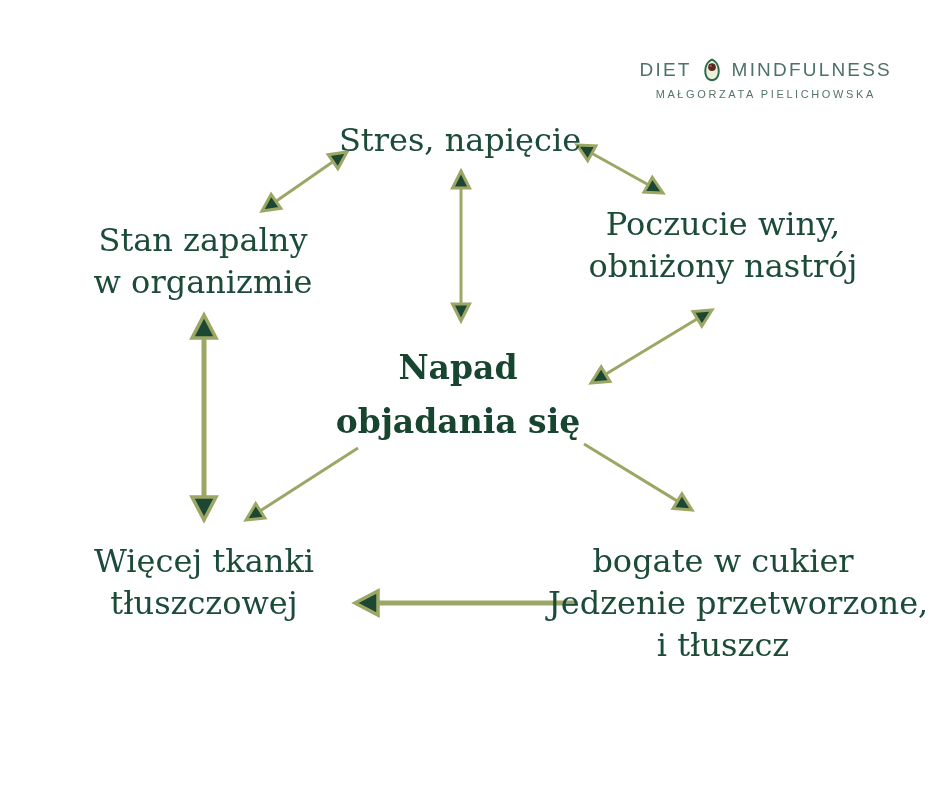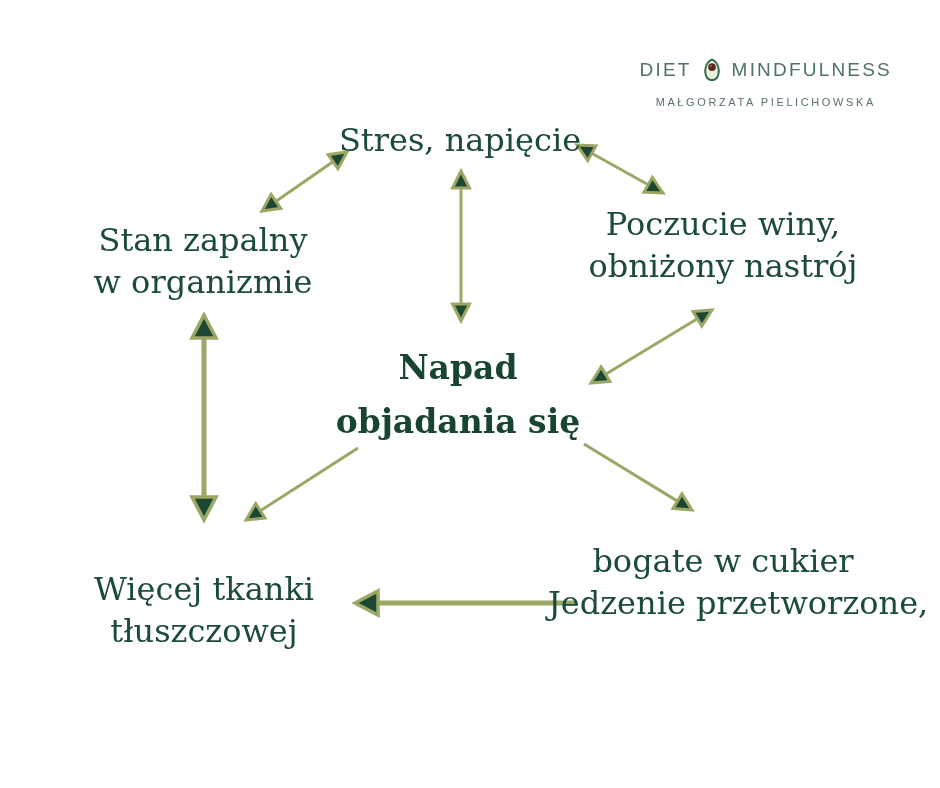--- a/index.html
+++ b/index.html
@@ -16,21 +16,21 @@
     position:absolute;top:56px;right:48px;
     display:flex;flex-direction:column;align-items:center;
     font-family:"Liberation Sans","DejaVu Sans",sans-serif;
   }
   .logo-brand{
     display:flex;align-items:center;gap:9px;
     font-size:19px;letter-spacing:2.2px;color:#4e7263;font-weight:400;
   }
   .logo-brand .avocado{width:22px;height:27px;display:block;}
   .logo-subtitle{
-    margin-top:13px;
+    margin-top:5px;
     font-size:11px;letter-spacing:2.6px;color:#557567;font-weight:400;
   }
 
   
   svg.arrows{position:absolute;left:0;top:0;width:940px;height:788px;}
 
   
   .node{
     position:absolute;
     color:#1c4b38;
@@ -119,23 +119,24 @@
   <div class="node" style="left:53px;top:219px;width:300px;">
     <span>Stan zapalny</span>
     <span>w organizmie</span>
   </div>
 
   <div class="node node-center" style="left:283px;top:341px;width:350px;">
     <span>Napad</span>
     <span>objadania się</span>
   </div>
 
-  <div class="node" style="left:54px;top:568px;width:300px;">
+  <div class="node" style="left:54px;top:540px;width:300px;">
     <span>Więcej tkanki</span>
     <span>tłuszczowej</span>
   </div>
 
   <div class="node" style="left:548px;top:540px;width:350px;">
     <span>bogate w cukier</span>
     <span>Jedzenie przetworzone,</span>
+    <span>i tłuszcz</span>
   </div>
 
 </div>
 
 </body></html>

